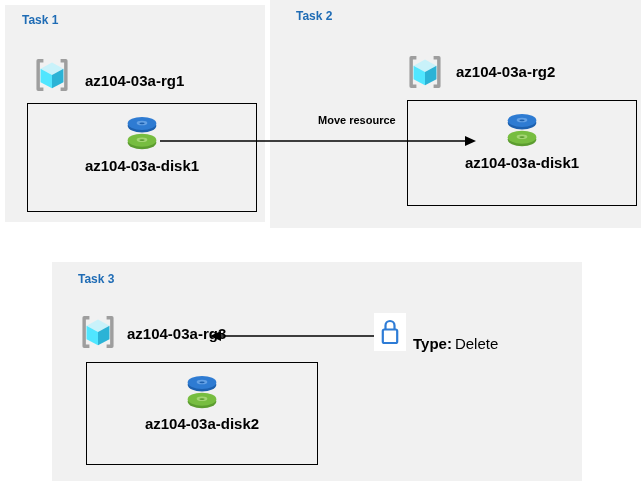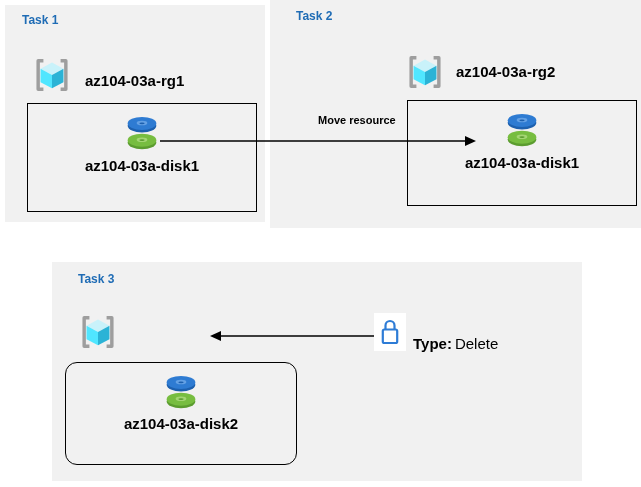--- a/index.html
+++ b/index.html
@@ -89,21 +89,22 @@
   <svg class="arrow" style="left:160px;top:133px;" width="316" height="16">
     <line x1="0" y1="8" x2="307" y2="8" stroke="#000" stroke-width="1.6"></line>
     <polygon points="305,3 316,8 305,13" fill="#000"></polygon>
   </svg>
 
   <section class="panel p3">
     <div class="task-title" style="left:26px;top:10px;">Task 3</div>
     <svg class="rg-icon" style="left:25px;top:49px;">
         <use href="#rg-sym"></use>
       </svg>
-    <div class="rbox" style="left:13px;top:100px;width:230px;height:101px;border-radius:12px;">
+    <div class="rg-label" style="left:75px;top:63px;">az104-03a-rg3</div>
+    <div class="rbox" style="left:34px;top:100px;width:230px;height:101px;">
       <svg class="disk-icon" style="left:94px;top:9px;">
           <use href="#disk-sym"></use>
         </svg>
       <div class="disk-label" style="top:52px;">az104-03a-disk2</div>
     </div>
   </section>
 
   <svg class="arrow" style="left:210px;top:328px;" width="166" height="16">
     <polygon points="11,3 0,8 11,13" fill="#000"></polygon>
     <line x1="9" y1="8" x2="166" y2="8" stroke="#000" stroke-width="1.6"></line>

